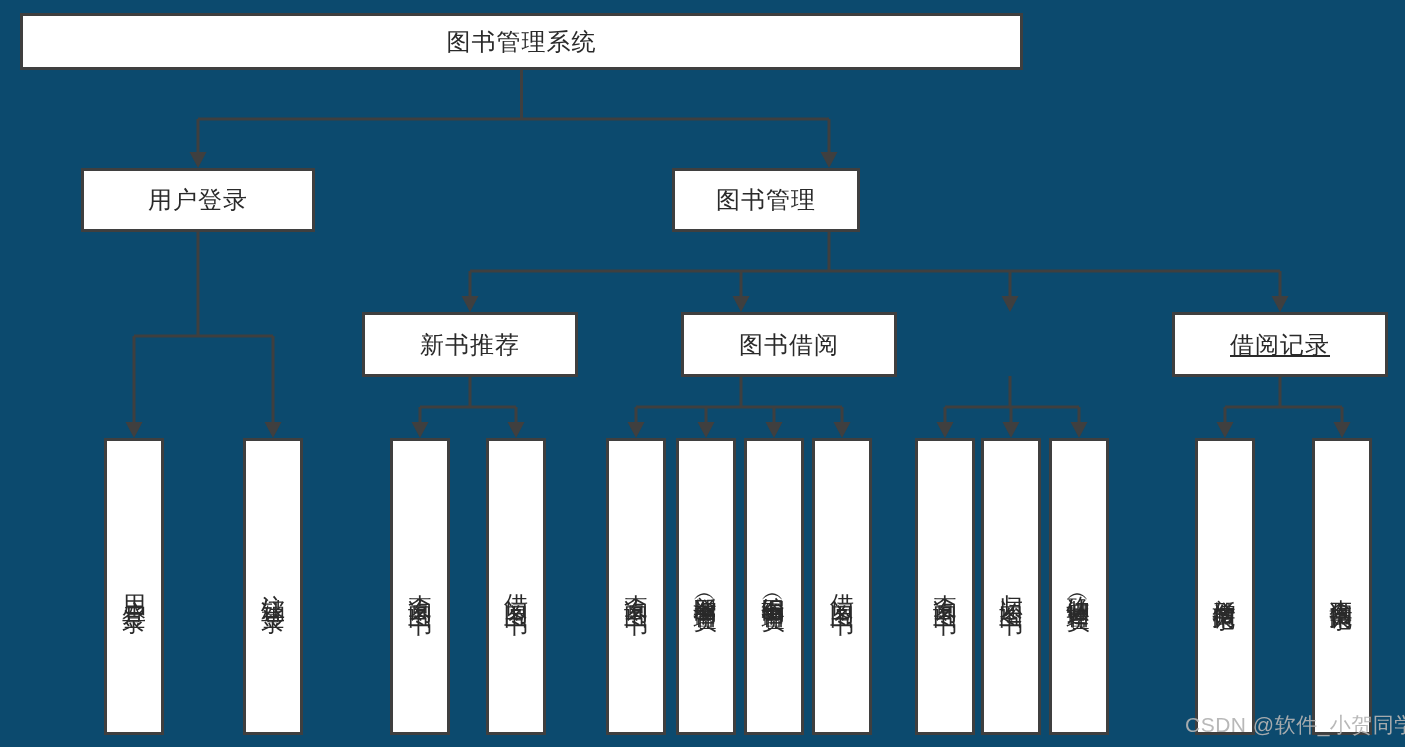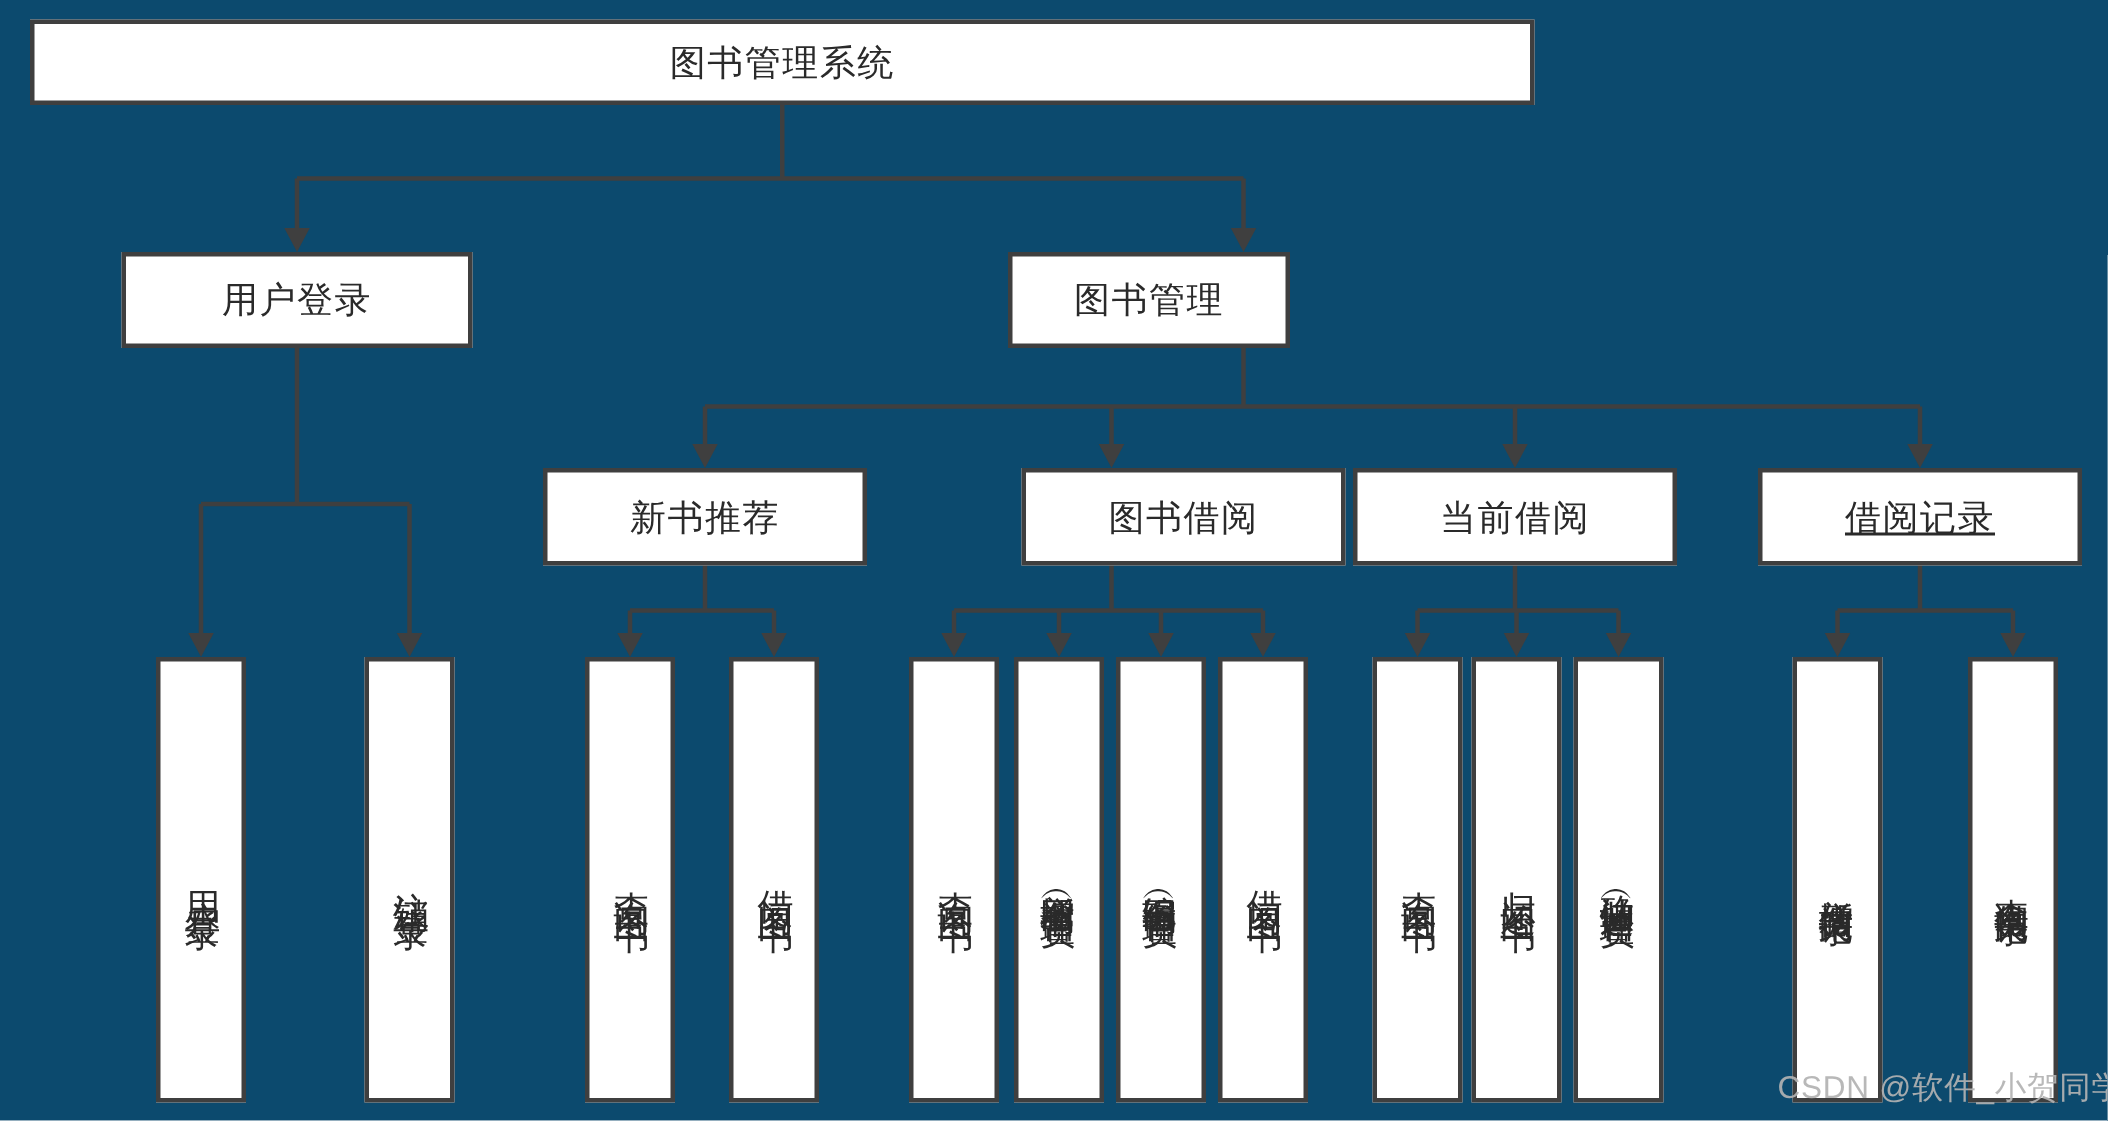--- a/index.html
+++ b/index.html
@@ -98,23 +98,20 @@
   <div class="hbox lvl2" style="left:672px;width:188px;">
     <span>图书管理</span>
   </div>
 
   <div class="hbox lvl3" style="left:362px;">
     <span>新书推荐</span>
   </div>
   <div class="hbox lvl3" style="left:667px;margin-left:14px;">
     <span>图书借阅</span>
   </div>
-  <div class="hbox lvl3" style="left:902px;">
-    <span>当前借阅</span>
-  </div>
   <div class="hbox lvl3" style="left:1172px;text-decoration:underline;">
     <span>借阅记录</span>
   </div>
 
   <div class="vbox" style="left:104px;">
     <span class="vtext">用户登录</span>
   </div>
   <div class="vbox" style="left:243px;">
     <span class="vtext">注销登录</span>
   </div>

